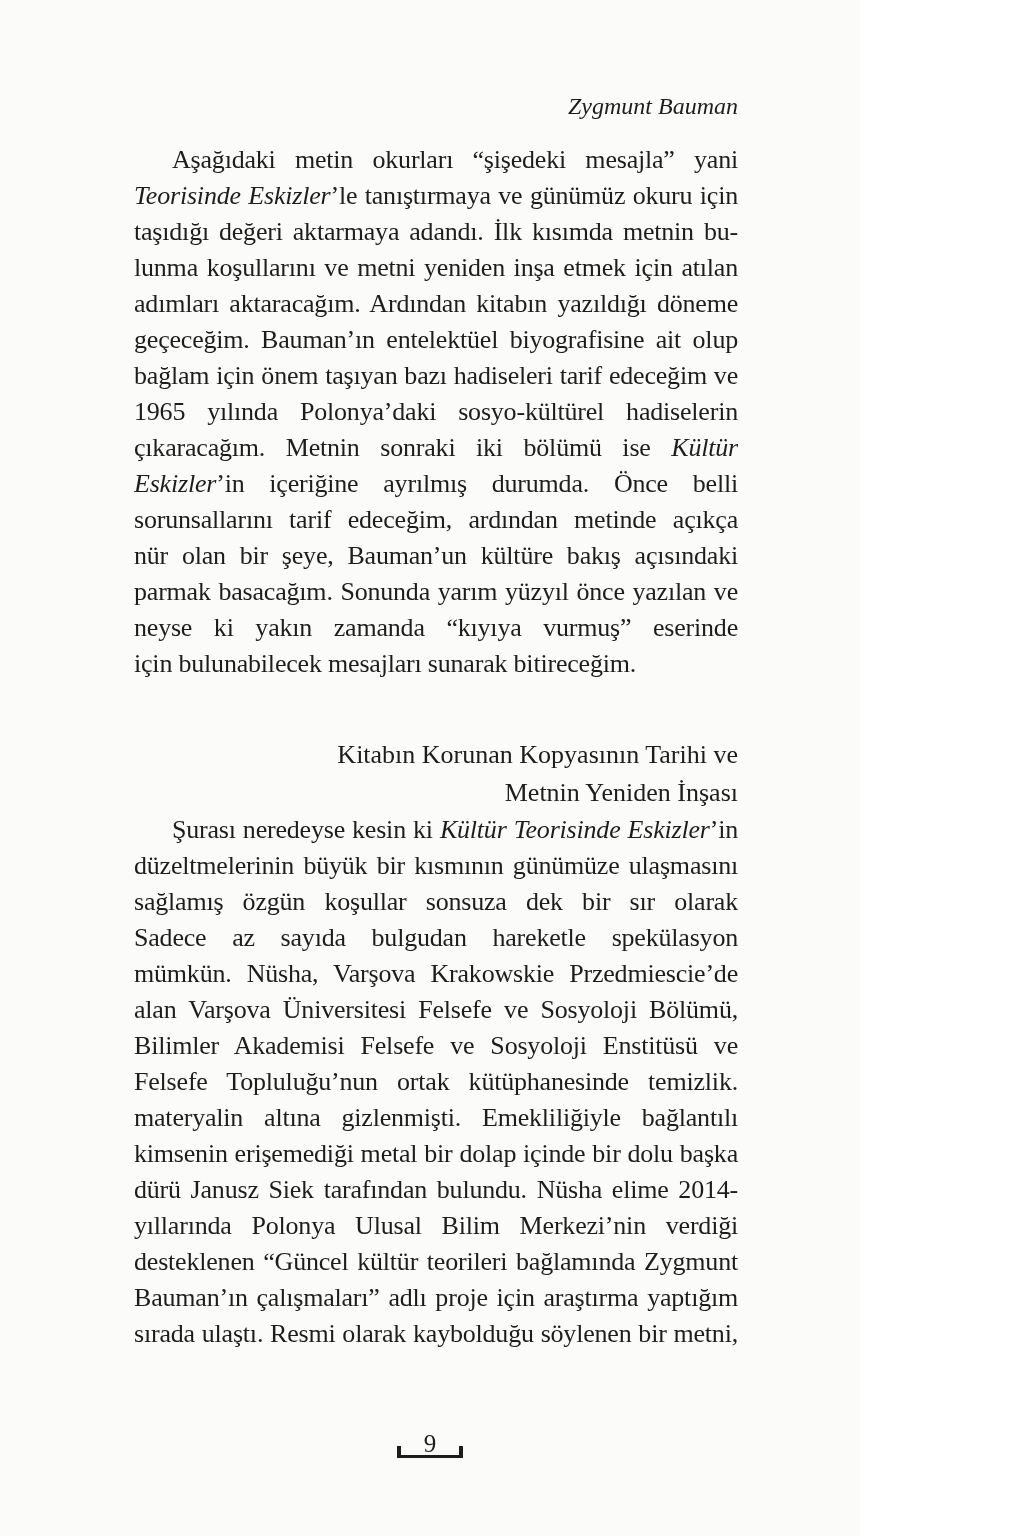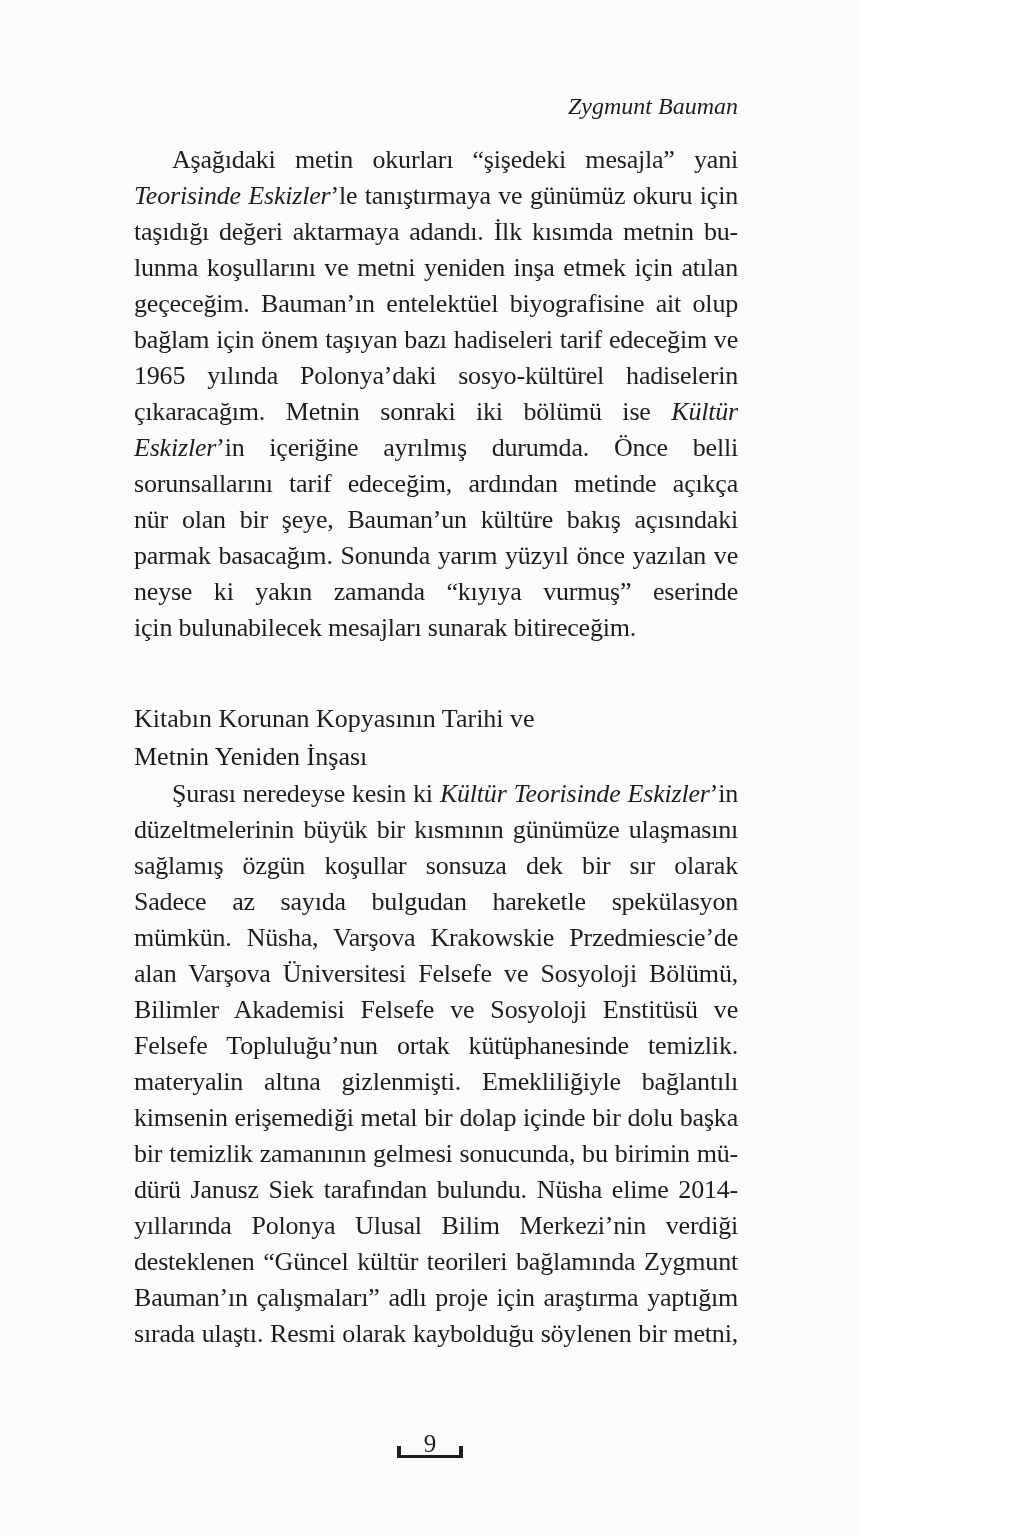--- a/index.html
+++ b/index.html
@@ -33,21 +33,21 @@
     letter-spacing:-0.2px;
     text-align:justify;
     text-align-last:justify;
   }
   .line.last{text-align-last:left;}
   .line.indent{text-indent:38px;}
   .it{font-style:italic;}
   .section-heading{
     margin:54px 0 0 0;
     font-weight:normal;
-    text-align:left;
+    text-align:right;
     font-size:26px;
     line-height:38px;
   }
   .footer{
     position:absolute;
     left:0;right:0;
     top:1424px;
     display:flex;
     justify-content:center;
   }
@@ -77,20 +77,21 @@
 <div class="page">
   <div class="content">
 
     <div class="running-header">Zygmunt Bauman</div>
 
     <div class="paragraph first">
         <div class="line indent"><span>Aşağıdaki metin okurları “şişedeki mesajla” yani </span><span class="it">Kültür</span></div>
         <div class="line"><span class="it">Teorisinde Eskizler</span><span>’le tanıştırmaya ve günümüz okuru için</span></div>
         <div class="line"><span>taşıdığı değeri aktarmaya adandı. İlk kısımda metnin bu-</span></div>
         <div class="line"><span>lunma koşullarını ve metni yeniden inşa etmek için atılan</span></div>
+        <div class="line"><span>adımları aktaracağım. Ardından kitabın yazıldığı döneme</span></div>
         <div class="line"><span>geçeceğim. Bauman’ın entelektüel biyografisine ait olup bu</span></div>
         <div class="line"><span>bağlam için önem taşıyan bazı hadiseleri tarif edeceğim ve</span></div>
         <div class="line"><span>1965 yılında Polonya’daki sosyo-kültürel hadiselerin bağlamını</span></div>
         <div class="line"><span>çıkaracağım. Metnin sonraki iki bölümü ise </span><span class="it">Kültür Teorisinde</span></div>
         <div class="line"><span class="it">Eskizler</span><span>’in içeriğine ayrılmış durumda. Önce belli bölümlerin</span></div>
         <div class="line"><span>sorunsallarını tarif edeceğim, ardından metinde açıkça görü-</span></div>
         <div class="line"><span>nür olan bir şeye, Bauman’un kültüre bakış açısındaki evrime</span></div>
         <div class="line"><span>parmak basacağım. Sonunda yarım yüzyıl önce yazılan ve</span></div>
         <div class="line"><span>neyse ki yakın zamanda “kıyıya vurmuş” eserinde günümüz</span></div>
         <div class="line last"><span>için bulunabilecek mesajları sunarak bitireceğim.</span></div>
@@ -105,21 +106,20 @@
         <div class="line indent"><span>Şurası neredeyse kesin ki </span><span class="it">Kültür Teorisinde Eskizler</span><span>’in</span></div>
         <div class="line"><span>düzeltmelerinin büyük bir kısmının günümüze ulaşmasını</span></div>
         <div class="line"><span>sağlamış özgün koşullar sonsuza dek bir sır olarak kalacak.</span></div>
         <div class="line"><span>Sadece az sayıda bulgudan hareketle spekülasyon yapmamız</span></div>
         <div class="line"><span>mümkün. Nüsha, Varşova Krakowskie Przedmiescie’de yer</span></div>
         <div class="line"><span>alan Varşova Üniversitesi Felsefe ve Sosyoloji Bölümü, Polonya</span></div>
         <div class="line"><span>Bilimler Akademisi Felsefe ve Sosyoloji Enstitüsü ve Polonya</span></div>
         <div class="line"><span>Felsefe Topluluğu’nun ortak kütüphanesinde temizlik. Yıllarca</span></div>
         <div class="line"><span>materyalin altına gizlenmişti. Emekliliğiyle bağlantılı genel</span></div>
         <div class="line"><span>kimsenin erişemediği metal bir dolap içinde bir dolu başka</span></div>
-        <div class="line"><span>bir temizlik zamanının gelmesi sonucunda, bu birimin mü-</span></div>
         <div class="line"><span>dürü Janusz Siek tarafından bulundu. Nüsha elime 2014-17</span></div>
         <div class="line"><span>yıllarında Polonya Ulusal Bilim Merkezi’nin verdiği hibeyle</span></div>
         <div class="line"><span>desteklenen “Güncel kültür teorileri bağlamında Zygmunt</span></div>
         <div class="line"><span>Bauman’ın çalışmaları” adlı proje için araştırma yaptığım</span></div>
         <div class="line"><span>sırada ulaştı. Resmi olarak kaybolduğu söylenen bir metni,</span></div>
       </div>
 
   </div>
 
   <div class="footer">

